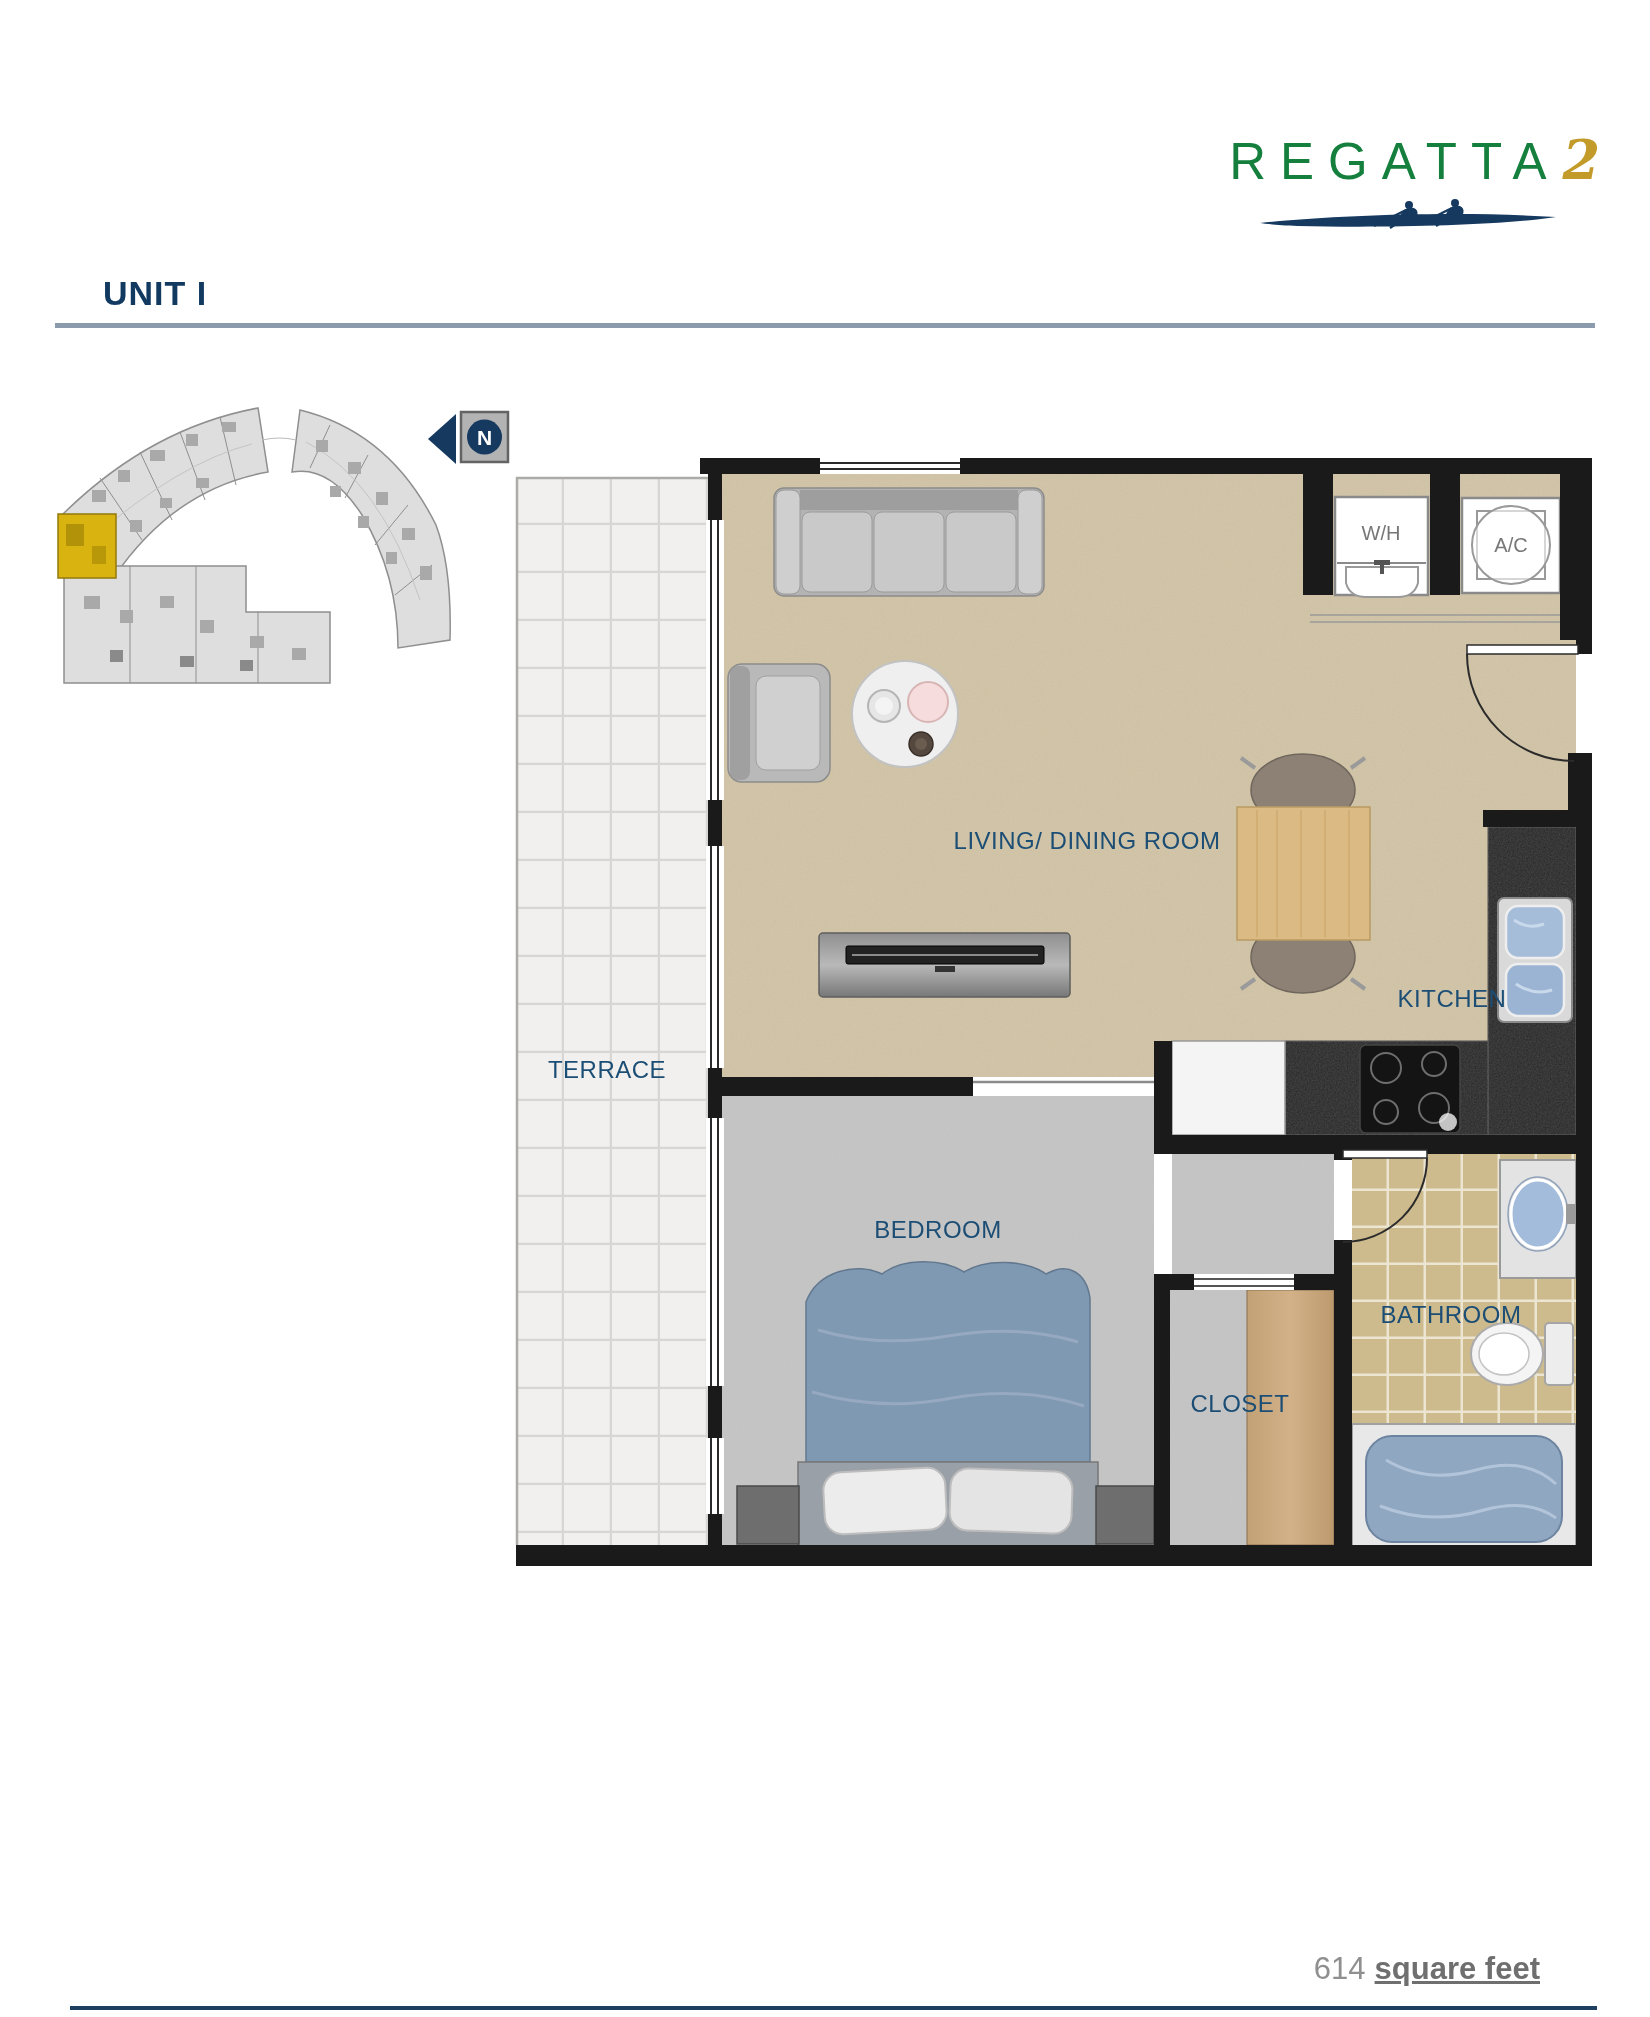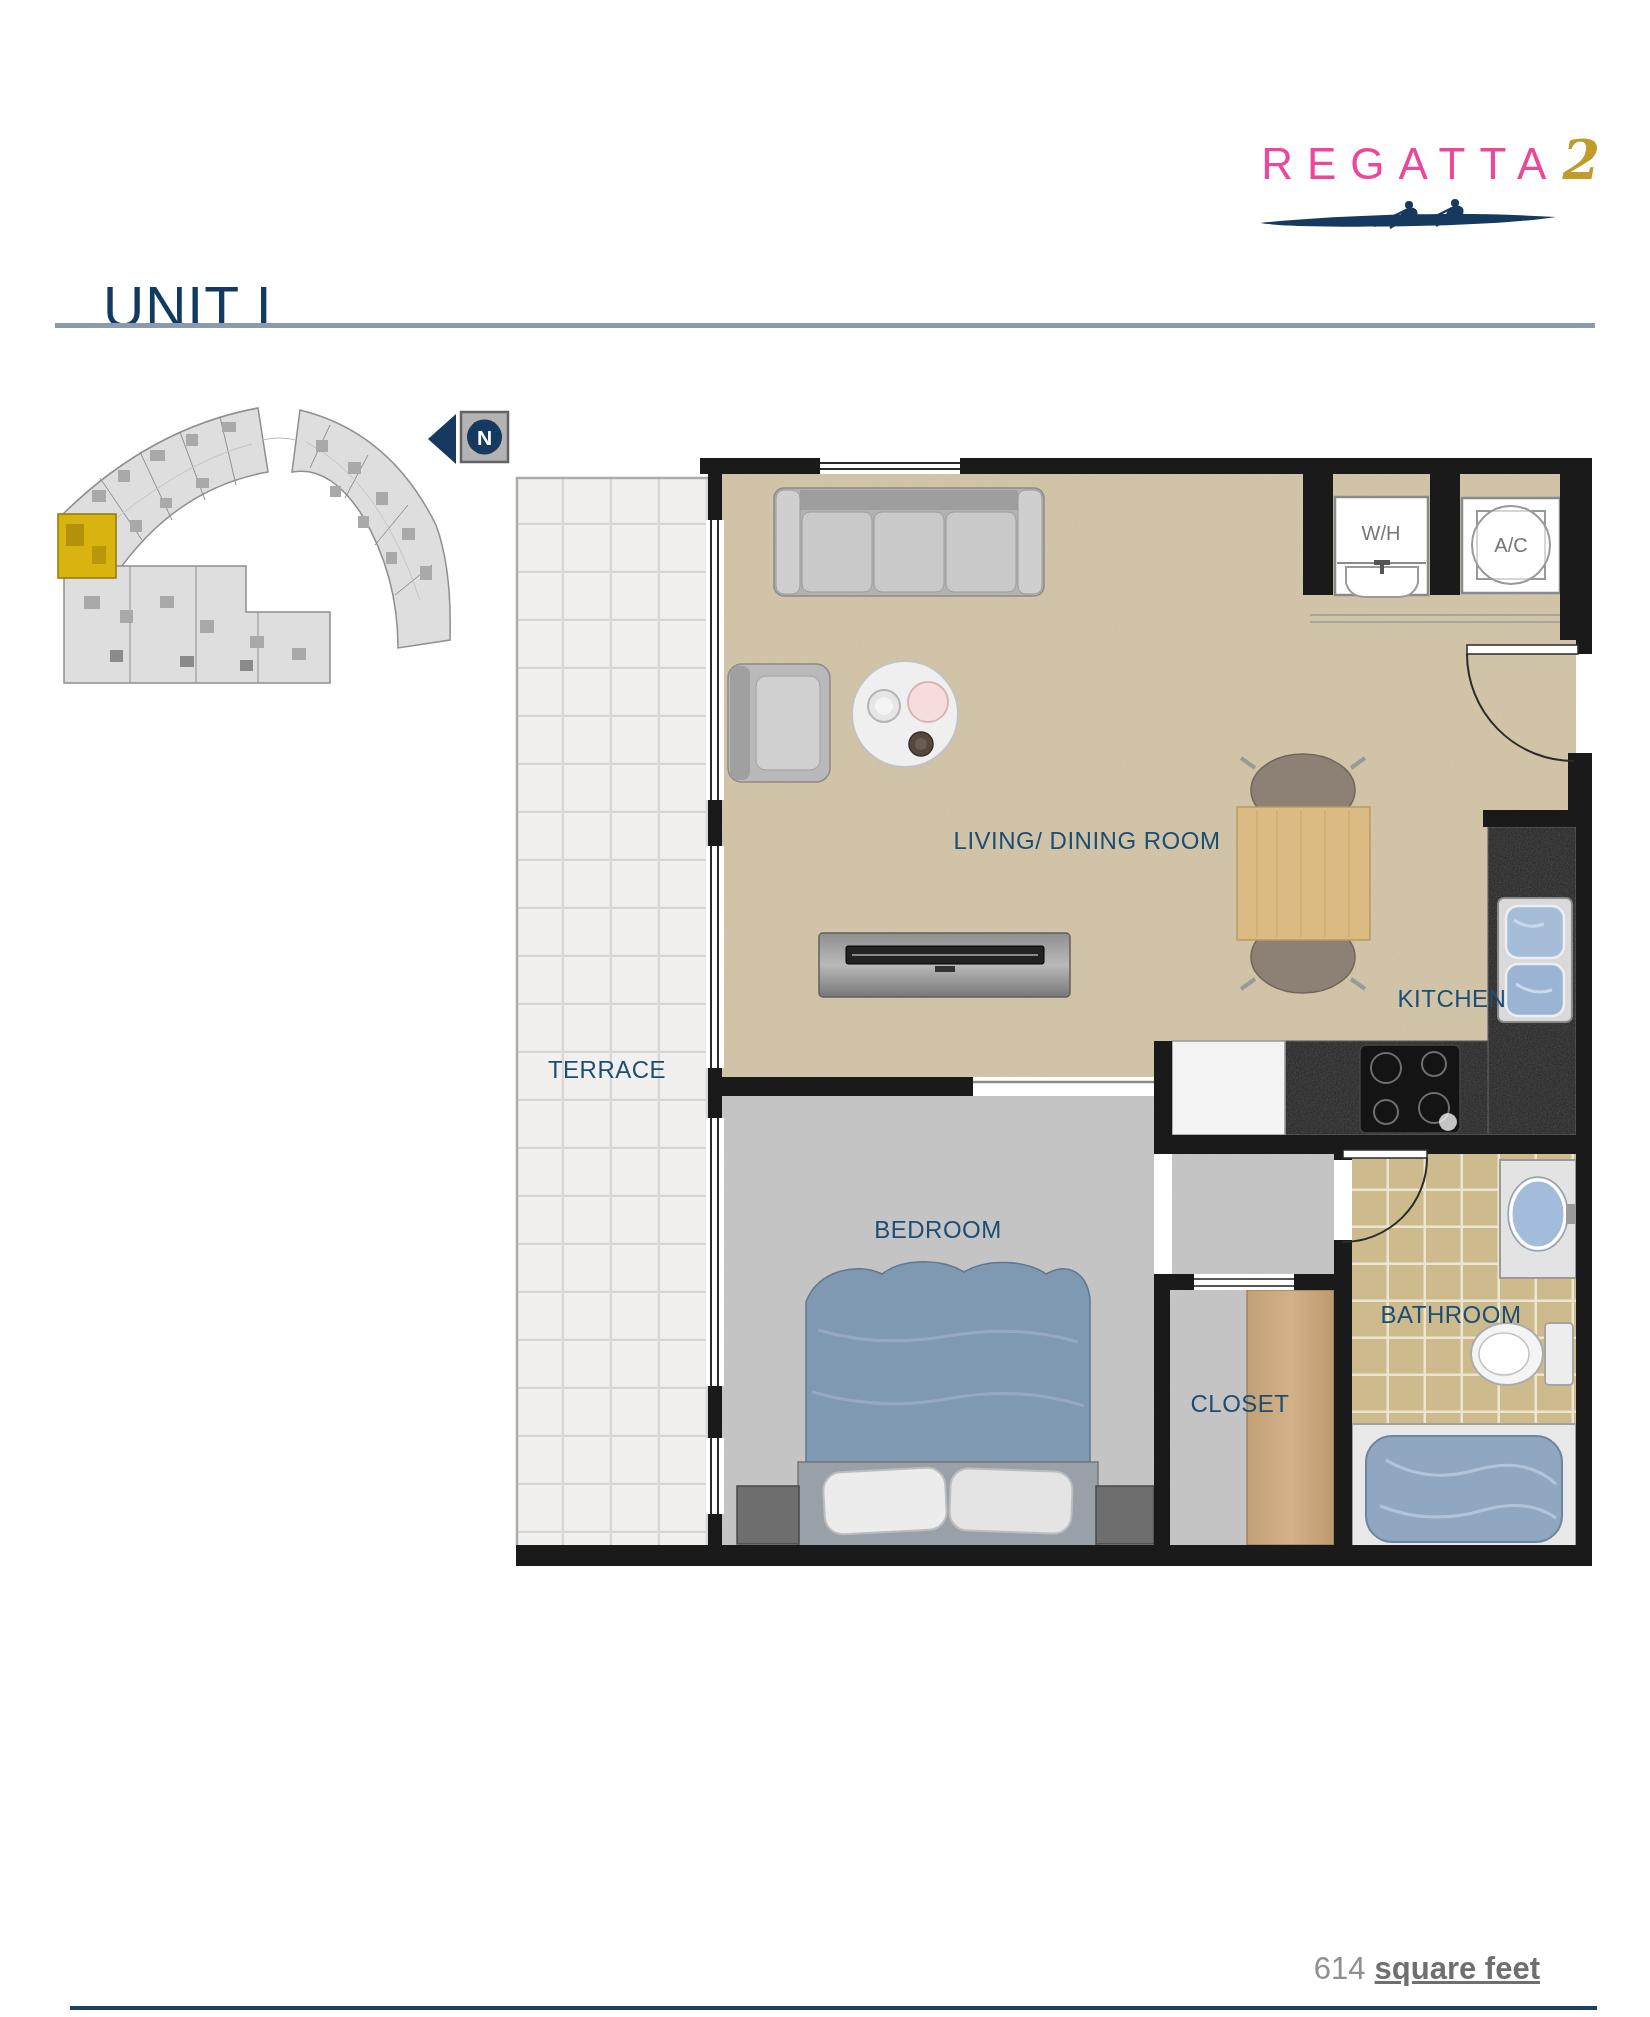--- a/index.html
+++ b/index.html
@@ -1,22 +1,22 @@
 <!DOCTYPE html>
 <html><head>
 <meta charset="utf-8">
 <style>
   html,body{margin:0;padding:0;background:#ffffff;}
   body{width:1650px;height:2017px;position:relative;font-family:"Liberation Sans",sans-serif;overflow:hidden;}
   #plan-svg{position:absolute;left:0;top:0;}
   .logo{position:absolute;top:128px;right:50px;width:430px;text-align:right;}
-  .logo .brand{color:#ec4899;font-size:44px;font-weight:500;letter-spacing:14px;vertical-align:baseline;}
+  .logo .brand{color:#15803d;font-size:51px;font-weight:500;letter-spacing:14px;vertical-align:baseline;}
   .logo .brandnum{color:#c39b2a;font-size:54px;font-weight:700;font-style:italic;font-family:"DejaVu Serif",serif;margin-left:2px;}
   .logo .boat{display:block;margin:4px 42px 0 auto;}
-  .page-heading{position:absolute;left:103px;top:274px;color:#123a60;font-size:57px;font-weight:400;letter-spacing:1px;}
+  .page-heading{position:absolute;left:103px;top:274px;color:#123a60;font-size:34px;font-weight:700;letter-spacing:1px;}
   .heading-rule{position:absolute;left:55px;right:55px;top:323px;height:5px;background:#8b9aac;}
   .footer-area{position:absolute;top:1951px;right:110px;font-size:31px;color:#8f8f8f;}
   .footer-area .unit{font-weight:700;color:#6f6f6f;margin-left:9px;text-decoration:underline;}
   .footer-rule{position:absolute;left:70px;right:53px;top:2006px;height:4px;background:#1d4060;}
   text{font-family:"Liberation Sans",sans-serif;}
   .room-label{fill:#1c4e75;font-size:24px;letter-spacing:0.5px;}
   .util-label{fill:#777777;font-size:20px;}
   .north-label{fill:#ffffff;font-size:21px;font-weight:700;}
 </style>
 </head>

